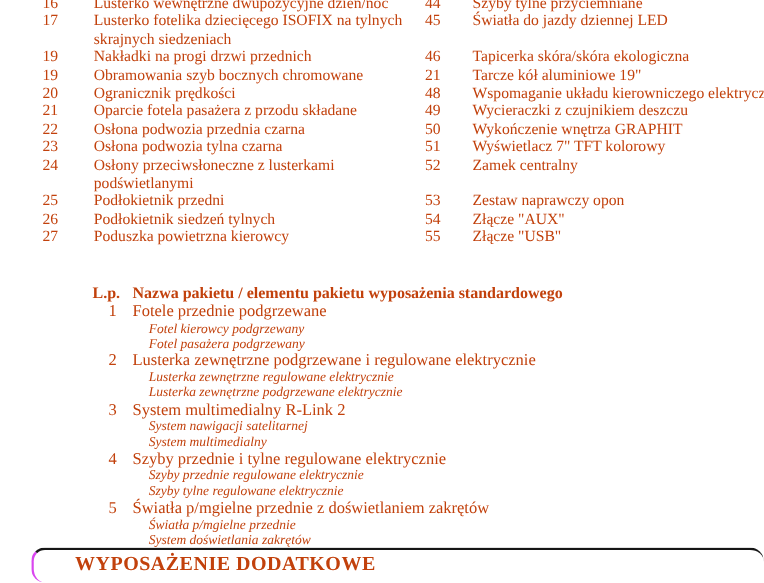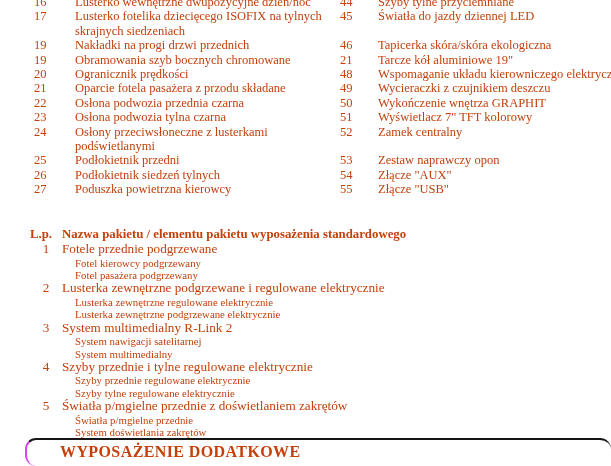--- a/index.html
+++ b/index.html
@@ -33,20 +33,21 @@
   .c-no { text-align: left; }
   .c-ltext { padding-right: 12px; }
   .c-rtext { white-space: nowrap; }
 
   
   .pkg {
     position: absolute;
     left: 0;
     top: 227px;
     right: 0;
+    padding-left: 44px;
   }
   .pkg-header {
     display: flex;
     margin-left: 30px;
     font-weight: bold;
     font-size: 12.8px;
     line-height: 15px;
   }
   .pkg-h-no { width: 32px; }
   .pkg-item-main {
@@ -54,20 +55,21 @@
     grid-template-columns: 32px auto;
     margin-left: 30px;
     font-size: 13.2px;
     line-height: 14.5px;
   }
   .pkg-no { text-align: center; }
   .pkg-subs {
     margin-left: 75px;
     font-size: 10.8px;
     line-height: 12.4px;
+    font-style: italic;
   }
 
   
   .add-box {
     position: absolute;
     left: 25px;
     right: 0;
     top: 438px;
     bottom: 0;
     border-top: 2px solid #161616;

